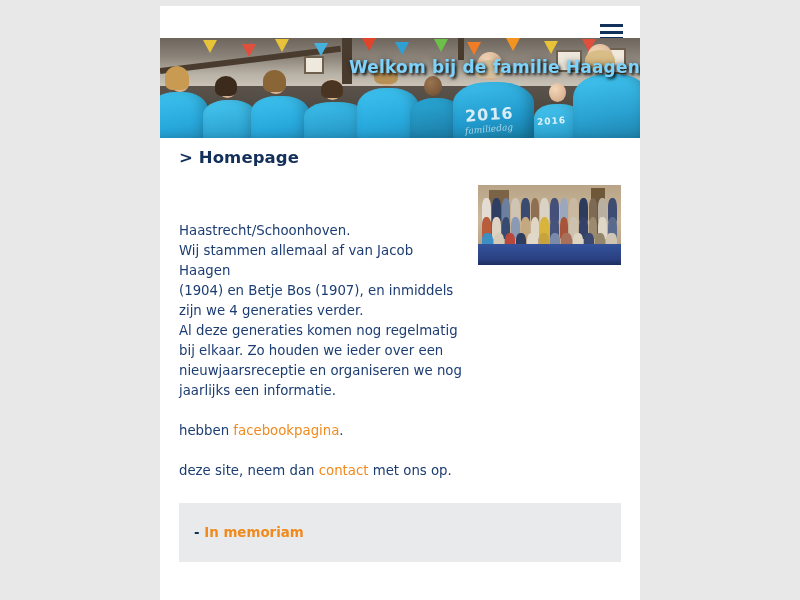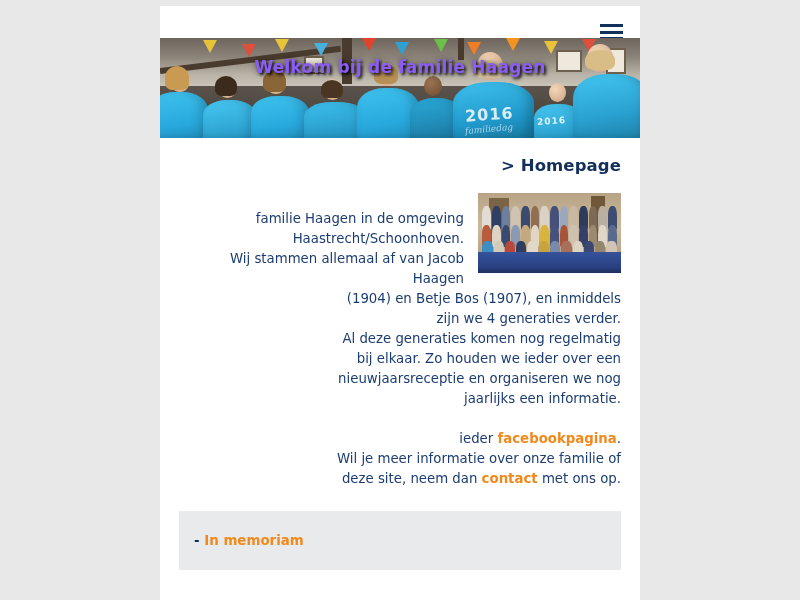--- a/index.html
+++ b/index.html
@@ -59,22 +59,22 @@
   .banner-photo {
     position: absolute;
     inset: 0;
     overflow: hidden;
   }
   .banner-title {
     position: absolute;
     left: 0;
     right: 0;
     top: 19px;
-    text-align: center;
-    color: #8b5cf6;
+    text-align: right;
+    color: #7dd3fc;
     font-size: 17px;
     font-weight: bold;
     letter-spacing: 0.2px;
     text-shadow: 2px 2px 3px rgba(0,0,0,0.85), 0 0 6px rgba(0,0,0,0.5);
     z-index: 5;
   }
 
   
   .bg-wall {
     position: absolute;
@@ -130,23 +130,22 @@
     transform: rotate(-5deg);
   }
   .frame-pic {
     position: absolute;
     background: #efe9dd;
     border: 2px solid #6d604f;
   }
 
   
   .content {
-    padding: 18px 19px 0 19px;
+    padding: 10px 19px 0 19px;
     background: #ffffff;
-    text-align: right;
   }
   .page-heading {
     margin: 0 0 14px 0;
     font-size: 16.5px;
     font-weight: bold;
     color: #13305b;
     letter-spacing: 0.1px;
   }
 
   .intro {
@@ -183,21 +182,21 @@
     background: linear-gradient(180deg,#35529b 0%, #2a4182 70%, #1d2f5f 100%);
   }
   .gp-row {
     position: absolute; left: 3%; width: 94%;
     display: flex; gap: 1px;
   }
   .gp-p { flex: 1 1 auto; border-radius: 40% 40% 12% 12%; }
 
   .linkword {
     color: #f08a1c;
-    font-weight: bold;
+    font-weight: normal;
     text-decoration: none;
     cursor: pointer;
   }
 
   
   .headlines {
     margin: 22px 19px 0 19px;
     background: #e9eaeb;
     padding: 21px 15px 20px 15px;
   }
@@ -358,32 +357,32 @@
           <div class="gp-p" style="background:#ded4c2;"></div>
           <div class="gp-p" style="background:#3a4870;"></div>
           <div class="gp-p" style="background:#94866c;"></div>
           <div class="gp-p" style="background:#cfc5b2;"></div>
         </div>
 
         <div class="gp-table"></div>
       </div>
 
       <br>
-      <span>familie Haagen in de omgeving</span><br>
+      <br>
       <span>Haastrecht/Schoonhoven.</span><br>
       <span>Wij stammen allemaal af van Jacob Haagen</span><br>
       <span>(1904) en Betje Bos (1907), en inmiddels</span><br>
       <span>zijn we 4 generaties verder.</span><br>
       <span>Al deze generaties komen nog regelmatig</span><br>
       <span>bij elkaar. Zo houden we ieder over een</span><br>
       <span>nieuwjaarsreceptie en organiseren we nog</span><br>
       <span>jaarlijks een informatie.</span><br>
       <br>
-      <span>ieder </span><a class="linkword">facebookpagina</a><span>.</span><br>
-      <span>Wil je meer informatie over onze familie of</span><br>
+      <span>hebben </span><a class="linkword">facebookpagina</a><span>.</span><br>
+      <br>
       <span>deze site, neem dan </span><a class="linkword">contact</a><span> met ons op.</span>
     </div>
   </div>
 
   <div class="headlines">
 
     <div class="headline-item">
       <span class="headline-dash">-</span>
       <a class="headline-link">In memoriam</a>
     </div>

